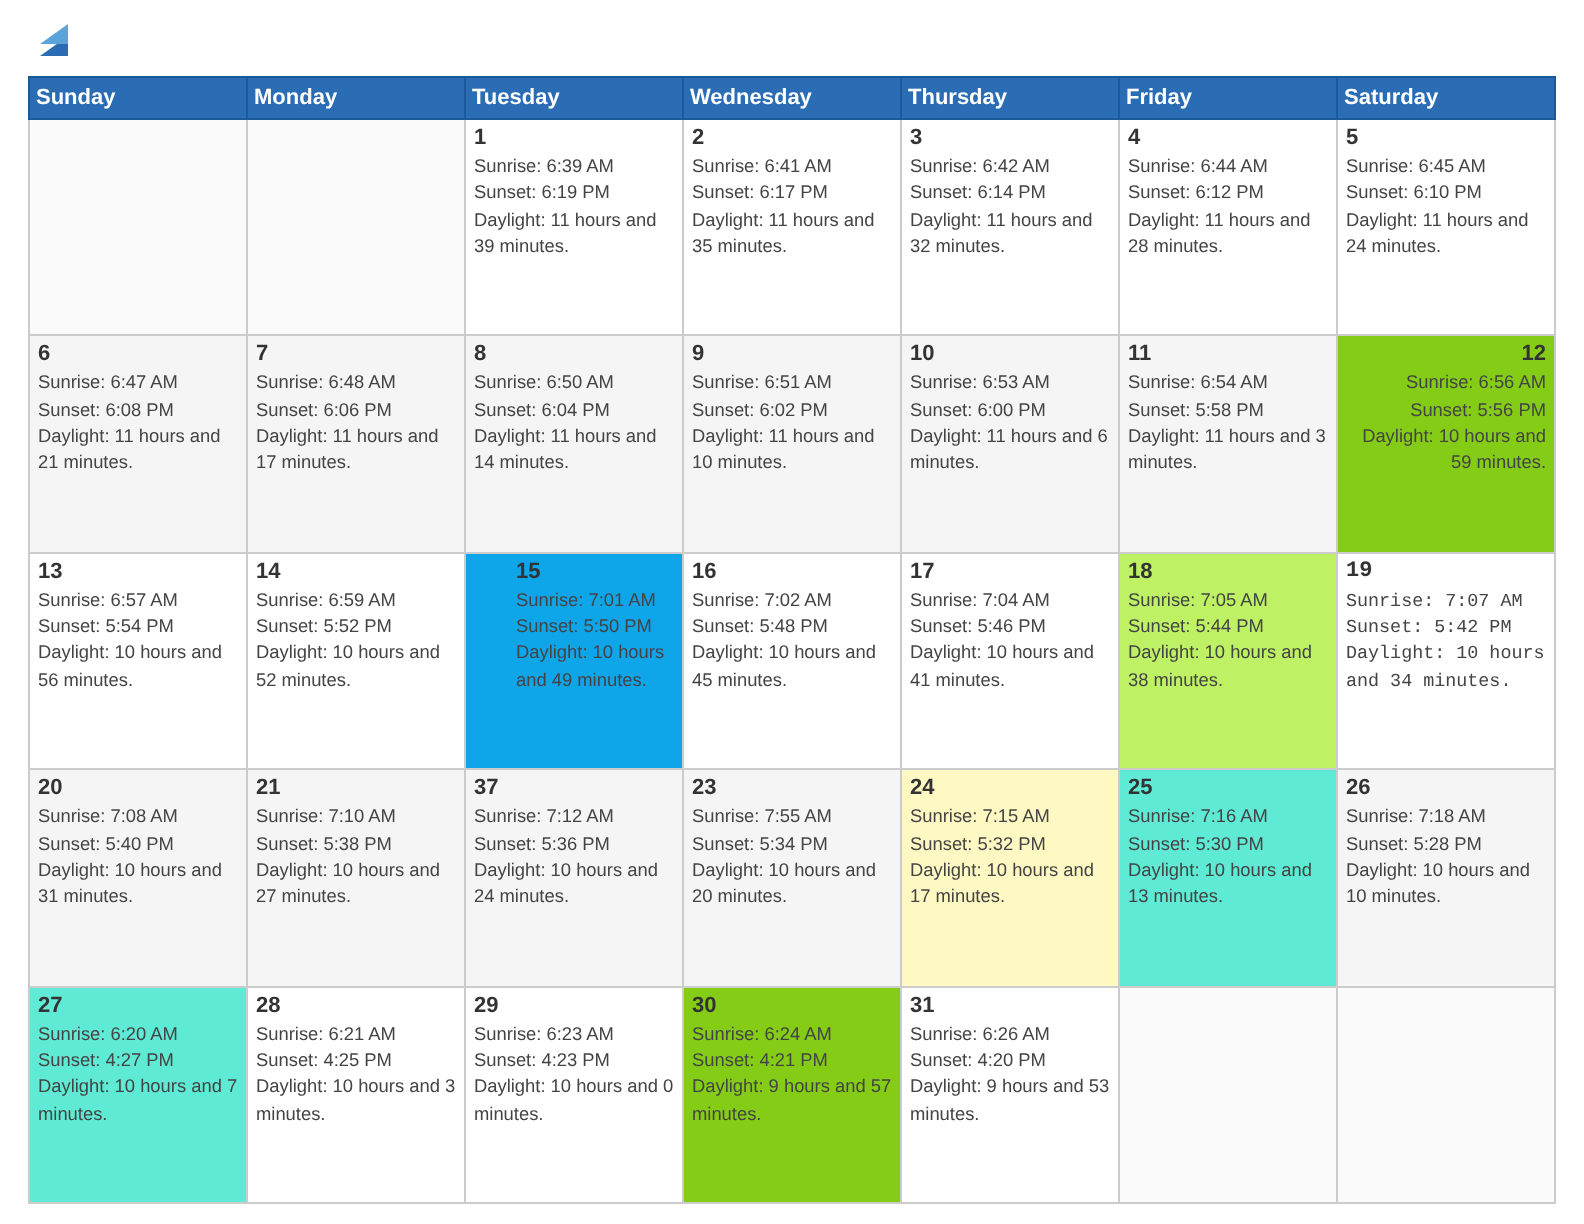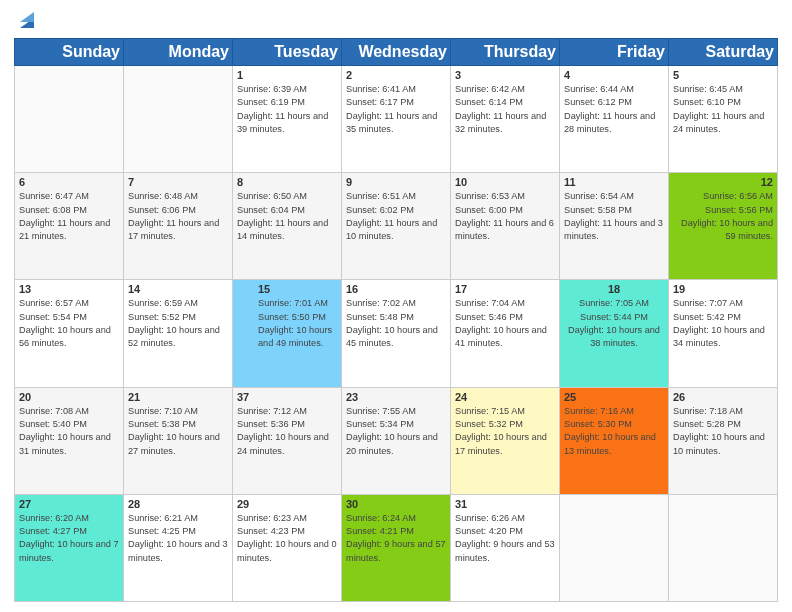--- a/index.html
+++ b/index.html
@@ -63,24 +63,24 @@
     .calendar {
       flex: 1;
       border: 1px solid #ccc;
       border-collapse: collapse;
       width: 100%;
       table-layout: fixed;
     }
     .calendar th {
       background: #2a6db5;
       color: #fff;
-      font-size: 16px;
+      font-size: 11px;
       font-weight: bold;
       padding: 4px 3px;
-      text-align: right;
+      text-align: left;
       border: 1px solid #1a5a9a;
     }
     .calendar td {
       vertical-align: top;
       border: 1px solid #ccc;
       padding: 3px 4px;
       font-size: 9.5px;
       color: #333;
       height: 86px;
     }
@@ -226,45 +226,45 @@
             <div class="day-info">Sunrise: 6:57 AM
 Sunset: 5:54 PM
 Daylight: 10 hours and 56 minutes.</div>
           </td>
           <td style="background: rgb(255, 255, 255);">
             <span class="day-num">14</span>
             <div class="day-info">Sunrise: 6:59 AM
 Sunset: 5:52 PM
 Daylight: 10 hours and 52 minutes.</div>
           </td>
-          <td style="background: #7dd3fc; padding-left: 25px;">
+          <td style="background: #0ea5e9; padding-left: 25px;">
             <span class="day-num">15</span>
             <div class="day-info">Sunrise: 7:01 AM
 Sunset: 5:50 PM
 Daylight: 10 hours and 49 minutes.</div>
           </td>
           <td style="background: rgb(255, 255, 255);">
             <span class="day-num">16</span>
             <div class="day-info">Sunrise: 7:02 AM
 Sunset: 5:48 PM
 Daylight: 10 hours and 45 minutes.</div>
           </td>
           <td style="background: rgb(255, 255, 255);">
             <span class="day-num">17</span>
             <div class="day-info">Sunrise: 7:04 AM
 Sunset: 5:46 PM
 Daylight: 10 hours and 41 minutes.</div>
           </td>
-          <td style="background: #5eead4; text-align: center;">
+          <td style="background: #bef264;">
             <span class="day-num">18</span>
             <div class="day-info">Sunrise: 7:05 AM
 Sunset: 5:44 PM
 Daylight: 10 hours and 38 minutes.</div>
           </td>
-          <td style="background: rgb(255, 255, 255);">
+          <td style="background: rgb(255, 255, 255); font-family: Liberation Mono, monospace;">
             <span class="day-num">19</span>
             <div class="day-info">Sunrise: 7:07 AM
 Sunset: 5:42 PM
 Daylight: 10 hours and 34 minutes.</div>
           </td>
         </tr>
         <tr>
           <td style="background: rgb(245, 245, 245);">
             <span class="day-num">20</span>
             <div class="day-info">Sunrise: 7:08 AM
@@ -288,21 +288,21 @@
             <div class="day-info">Sunrise: 7:55 AM
 Sunset: 5:34 PM
 Daylight: 10 hours and 20 minutes.</div>
           </td>
           <td style="background: #fef9c3;">
             <span class="day-num">24</span>
             <div class="day-info">Sunrise: 7:15 AM
 Sunset: 5:32 PM
 Daylight: 10 hours and 17 minutes.</div>
           </td>
-          <td style="background: #f97316;">
+          <td style="background: #5eead4;">
             <span class="day-num">25</span>
             <div class="day-info">Sunrise: 7:16 AM
 Sunset: 5:30 PM
 Daylight: 10 hours and 13 minutes.</div>
           </td>
           <td style="background: rgb(245, 245, 245);">
             <span class="day-num">26</span>
             <div class="day-info">Sunrise: 7:18 AM
 Sunset: 5:28 PM
 Daylight: 10 hours and 10 minutes.</div>

